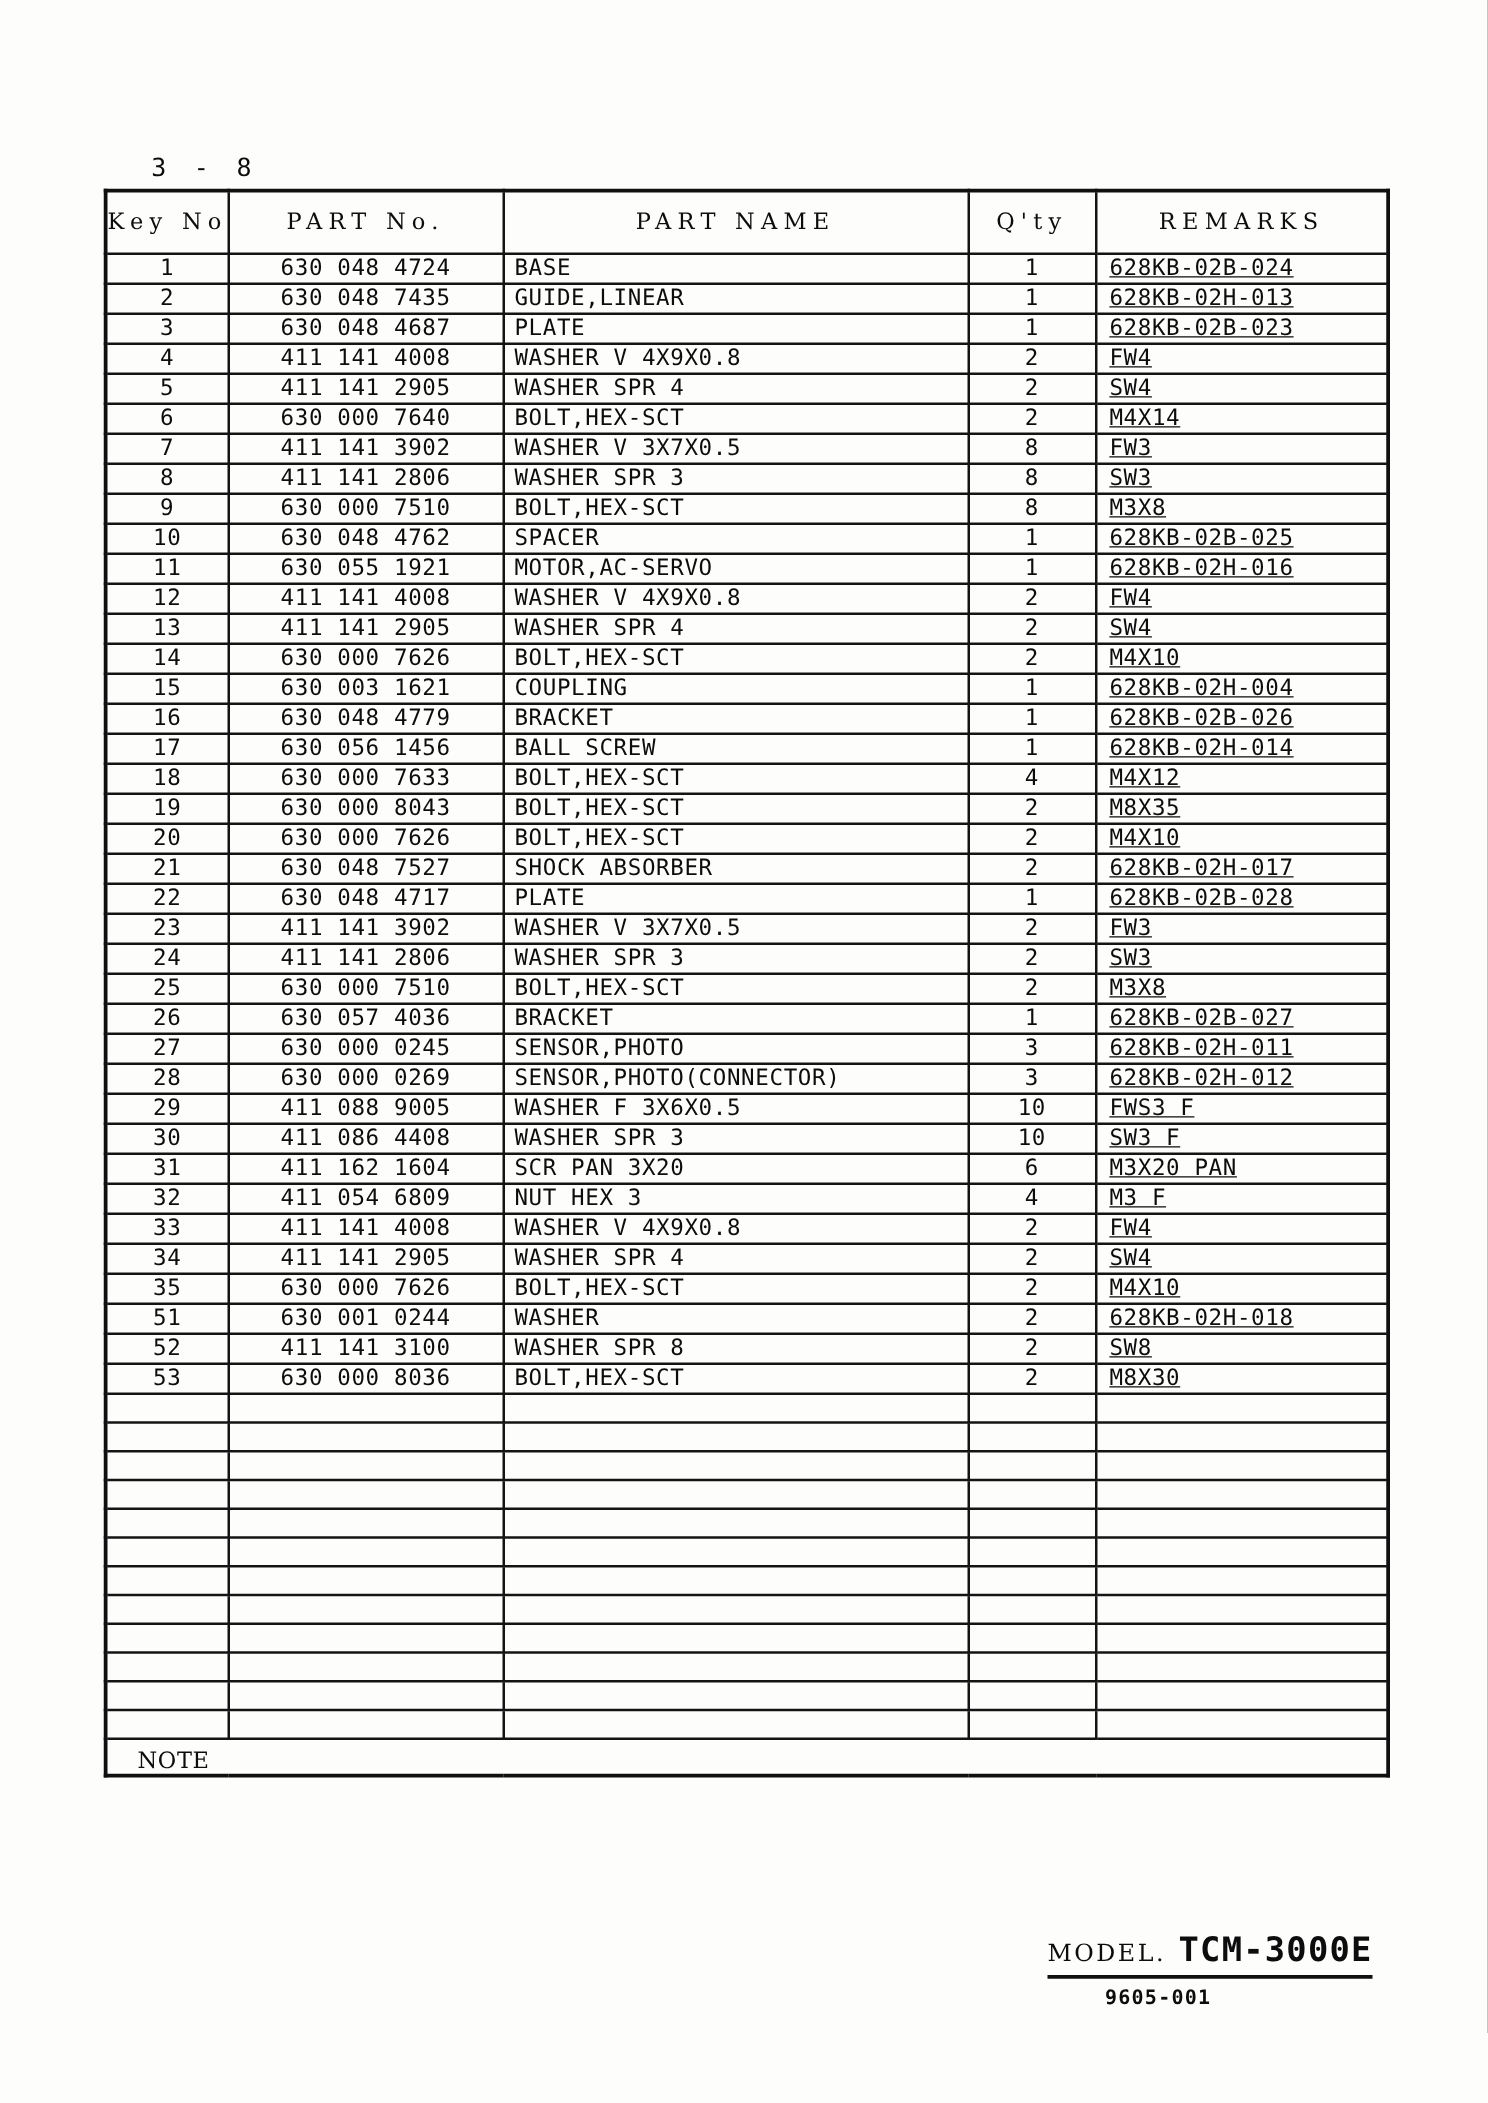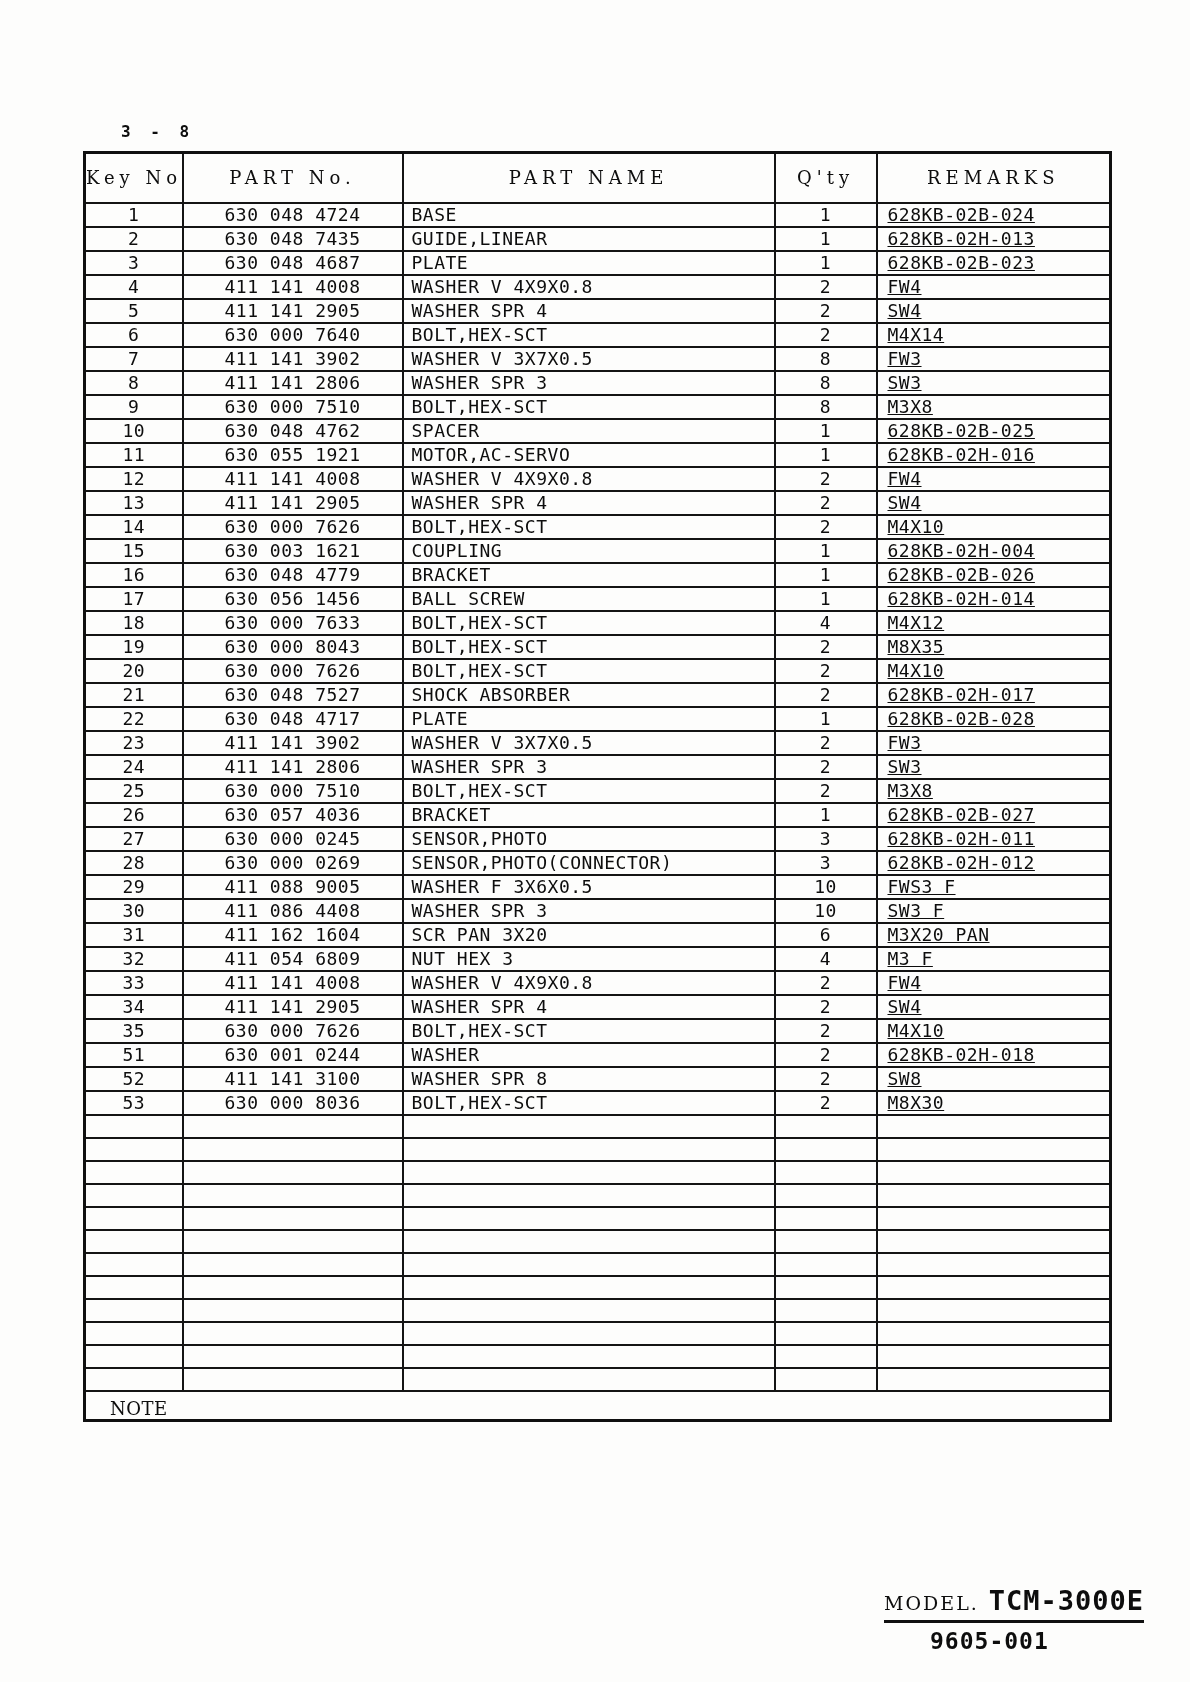--- a/index.html
+++ b/index.html
@@ -8,21 +8,21 @@
     position:relative;
     width:1190px; height:1682px;
     background:#fdfdfc;
     font-family:"DejaVu Sans Mono", monospace;
     color:#0d0d0d;
     margin:0 auto;
     overflow:hidden;
   }
   .page-number {
     position:absolute; left:121px; top:122px;
-    font-size:16px; font-weight:700; letter-spacing:5px;
+    font-size:20px; font-weight:400; letter-spacing:5px;
     white-space:pre;
   }
   .parts-table {
     position:absolute; left:83px; top:151px;
     width:1026px;
     border-collapse:collapse;
     table-layout:fixed;
     border:3px solid #101010;
   }
   .parts-table col.c1 { width:98px; }
@@ -53,38 +53,38 @@
   .c-qty { text-align:center; }
   .c-rem { text-align:left; padding-left:10px;text-decoration:underline; }
   .note-cell {
     height:138px;
     vertical-align:top; text-align:left;
     font-family:"DejaVu Serif", serif;
     font-size:19px; letter-spacing:7px;
     padding:6px 0 0 24px;
   }
   .footer-block {
-    position:absolute; left:884px; top:1545px; width:260px;margin-top:40px;
+    position:absolute; left:838px; top:1545px; width:260px;
   }
   .model-line {
     display:flex; align-items:baseline; gap:10px;
     border-bottom:3px solid #101010;
     padding-bottom:4px;
     white-space:nowrap;
   }
   .model-label {
     font-family:"DejaVu Serif", serif;
     font-size:19px; letter-spacing:2px;
   }
   .model-value {
     font-size:27px; font-weight:bold; letter-spacing:1px;
   }
   .doc-number {
     margin-top:5px; padding-left:46px;
-    font-size:23px; font-weight:bold; letter-spacing:1px;
+    font-size:16px; font-weight:bold; letter-spacing:1px;
   }
 </style>
 </head>
 <body>
 
 <div class="page">
 
   <div class="page-number">3 - 8</div>
 
   <table class="parts-table">

